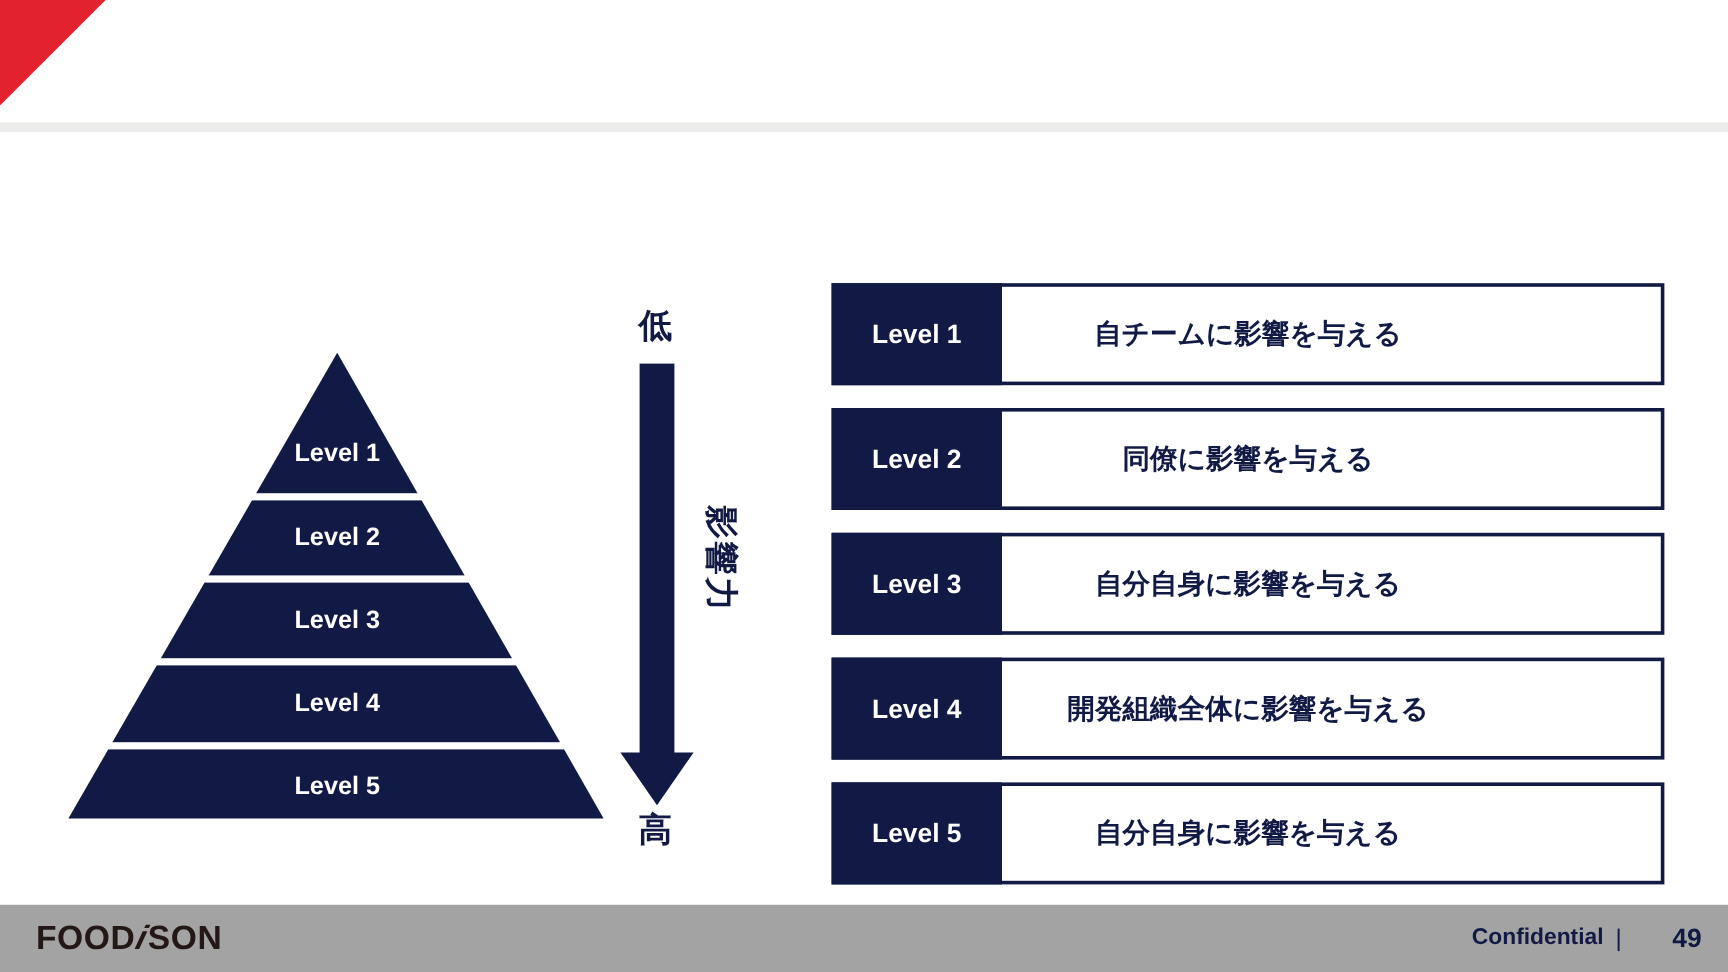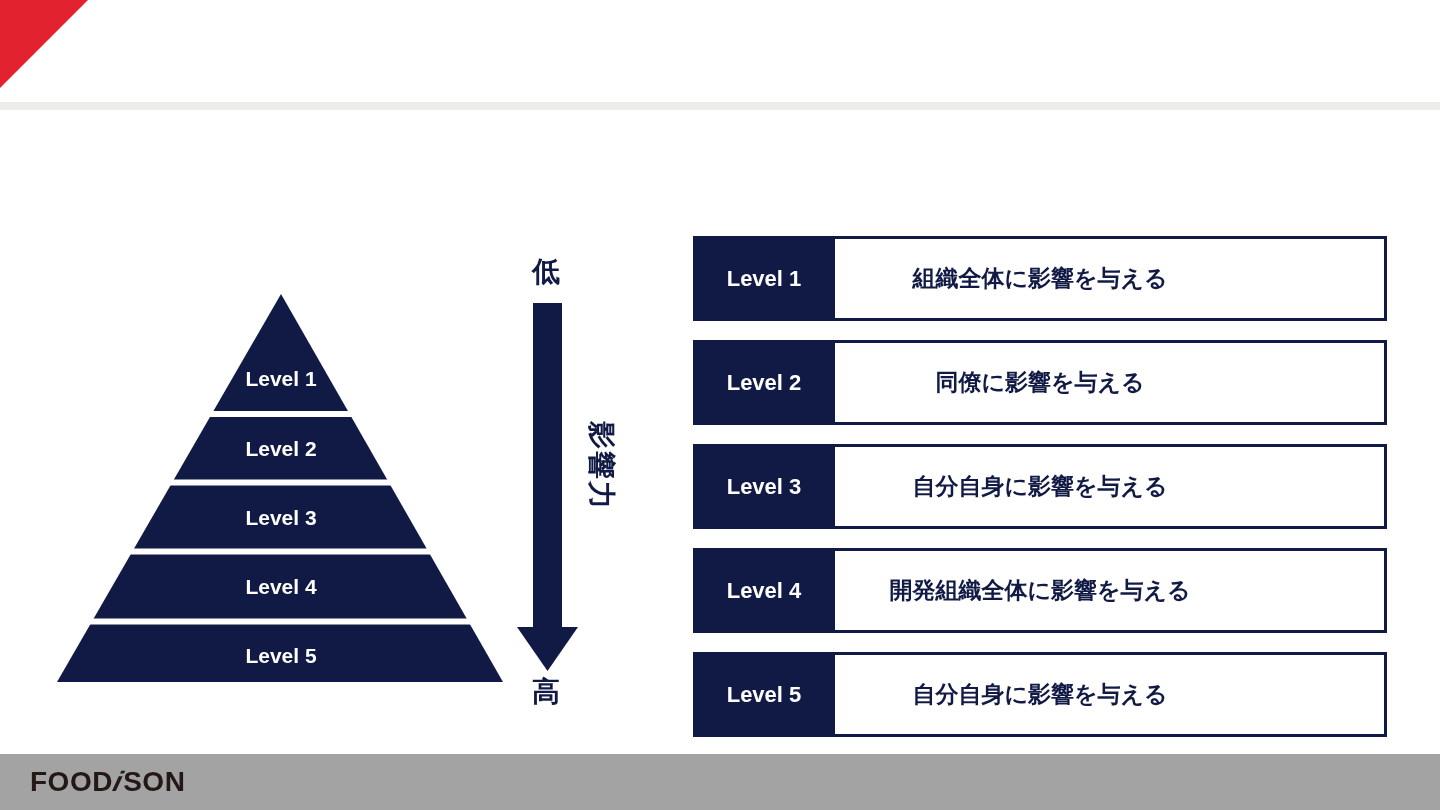--- a/index.html
+++ b/index.html
@@ -169,21 +169,21 @@
     <rect x="533" y="303" width="29" height="325" fill="#101a44"></rect>
     <polygon points="517,627 578,627 547.5,671" fill="#101a44"></polygon>
     <text x="546" y="271" text-anchor="middle" dominant-baseline="central" font-size="28" fill="#101a44">低</text>
     <text x="546" y="691" text-anchor="middle" dominant-baseline="central" font-size="28" fill="#101a44">高</text>
     <text x="601" y="466" transform="rotate(90 601 466)" text-anchor="middle" dominant-baseline="central" font-size="28" letter-spacing="2" fill="#101a44">影響力</text>
   </svg>
 
   <div class="level-table">
 
     <div class="level-row row-1">
-      <div class="level-row-desc">組織全体に影響を与える</div>
+      <div class="level-row-desc">自チームに影響を与える</div>
       <div class="level-row-label">Level 1</div>
     </div>
 
     <div class="level-row row-2">
       <div class="level-row-desc">同僚に影響を与える</div>
       <div class="level-row-label">Level 2</div>
     </div>
 
     <div class="level-row row-3">
       <div class="level-row-desc">自分自身に影響を与える</div>
@@ -201,15 +201,20 @@
     </div>
 
   </div>
 
   <div class="footer">
     <div class="footer-logo">
         <span>FOOD</span>
         <span class="logo-i">i</span>
         <span>SON</span>
       </div>
+    <div class="footer-meta">
+      <span class="confidential-label">Confidential</span>
+      <span class="meta-separator">|</span>
+      <span class="page-number">49</span>
+    </div>
   </div>
 
 </div>
 
 </body></html>

